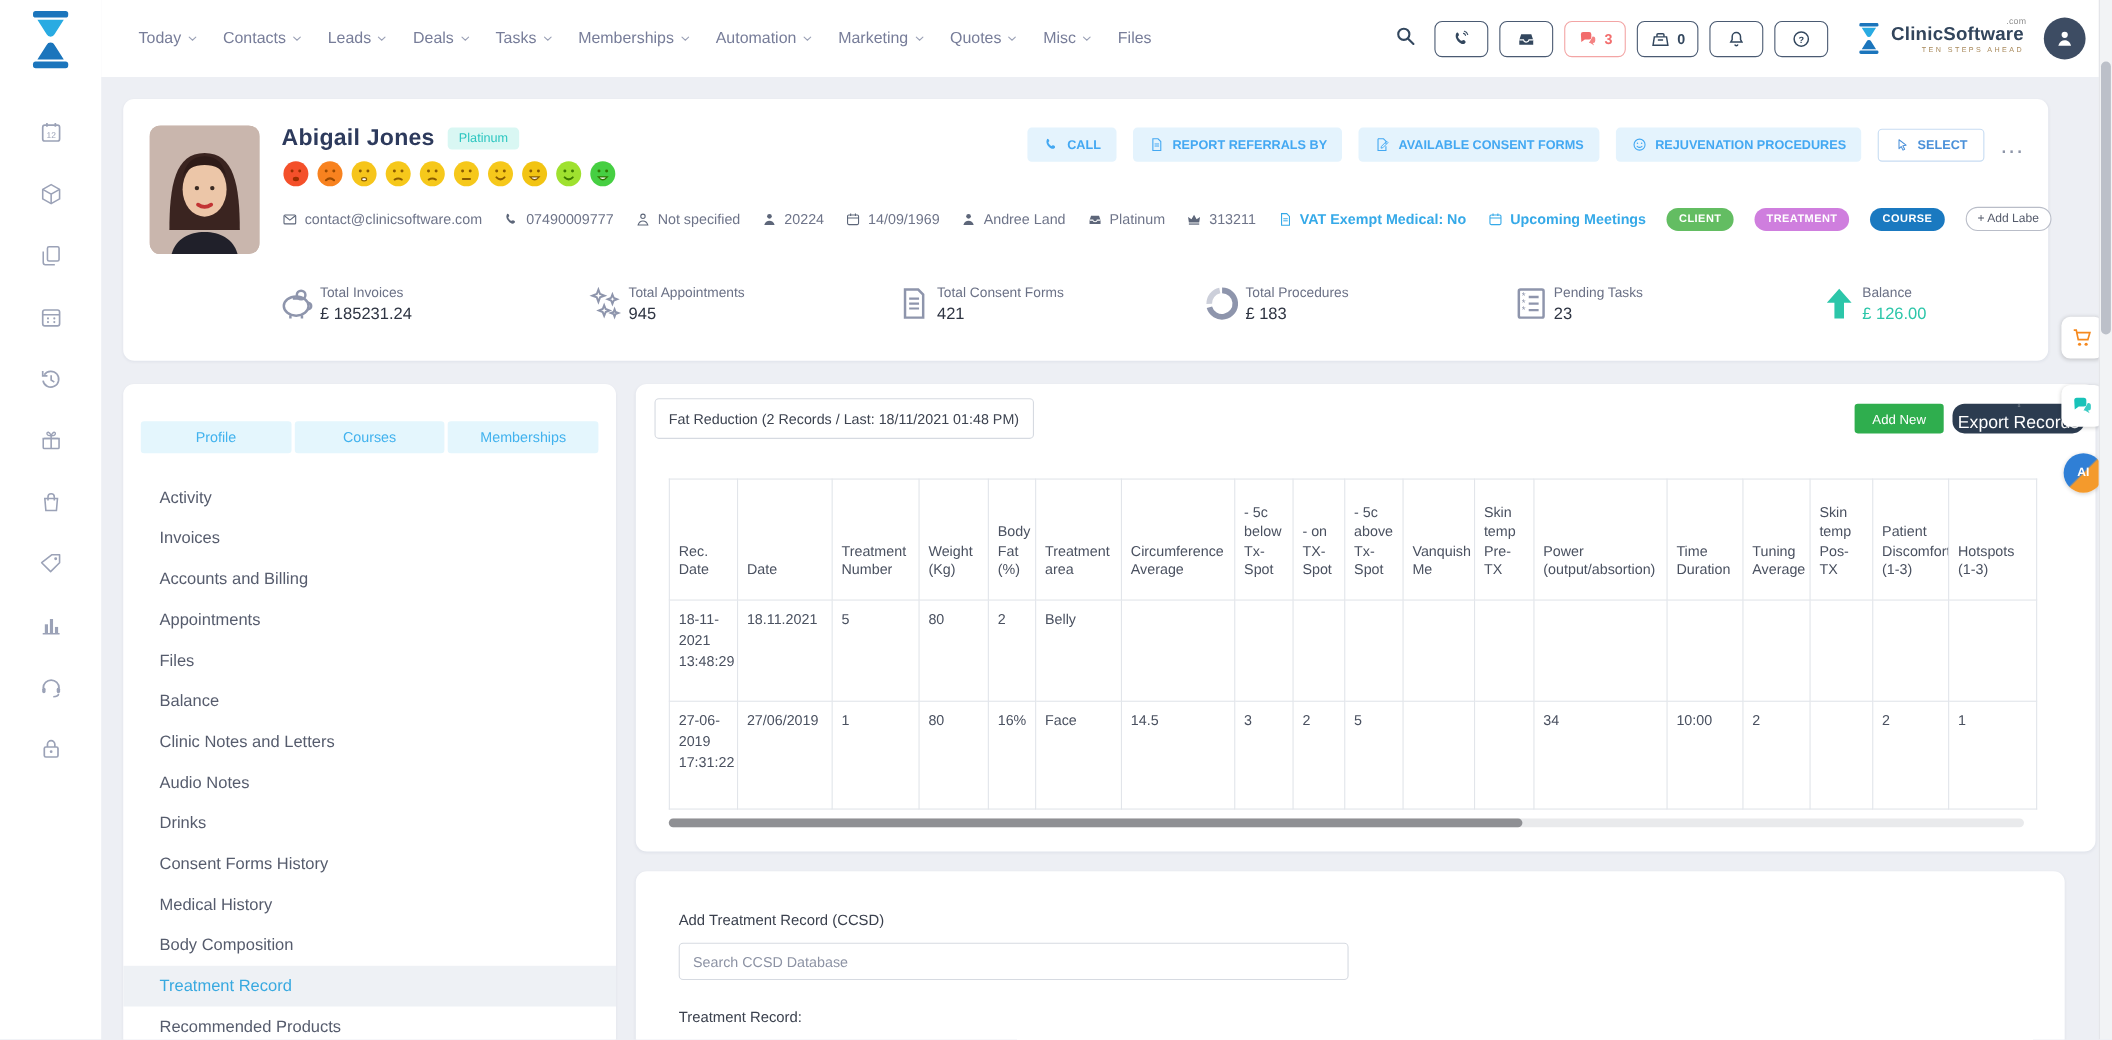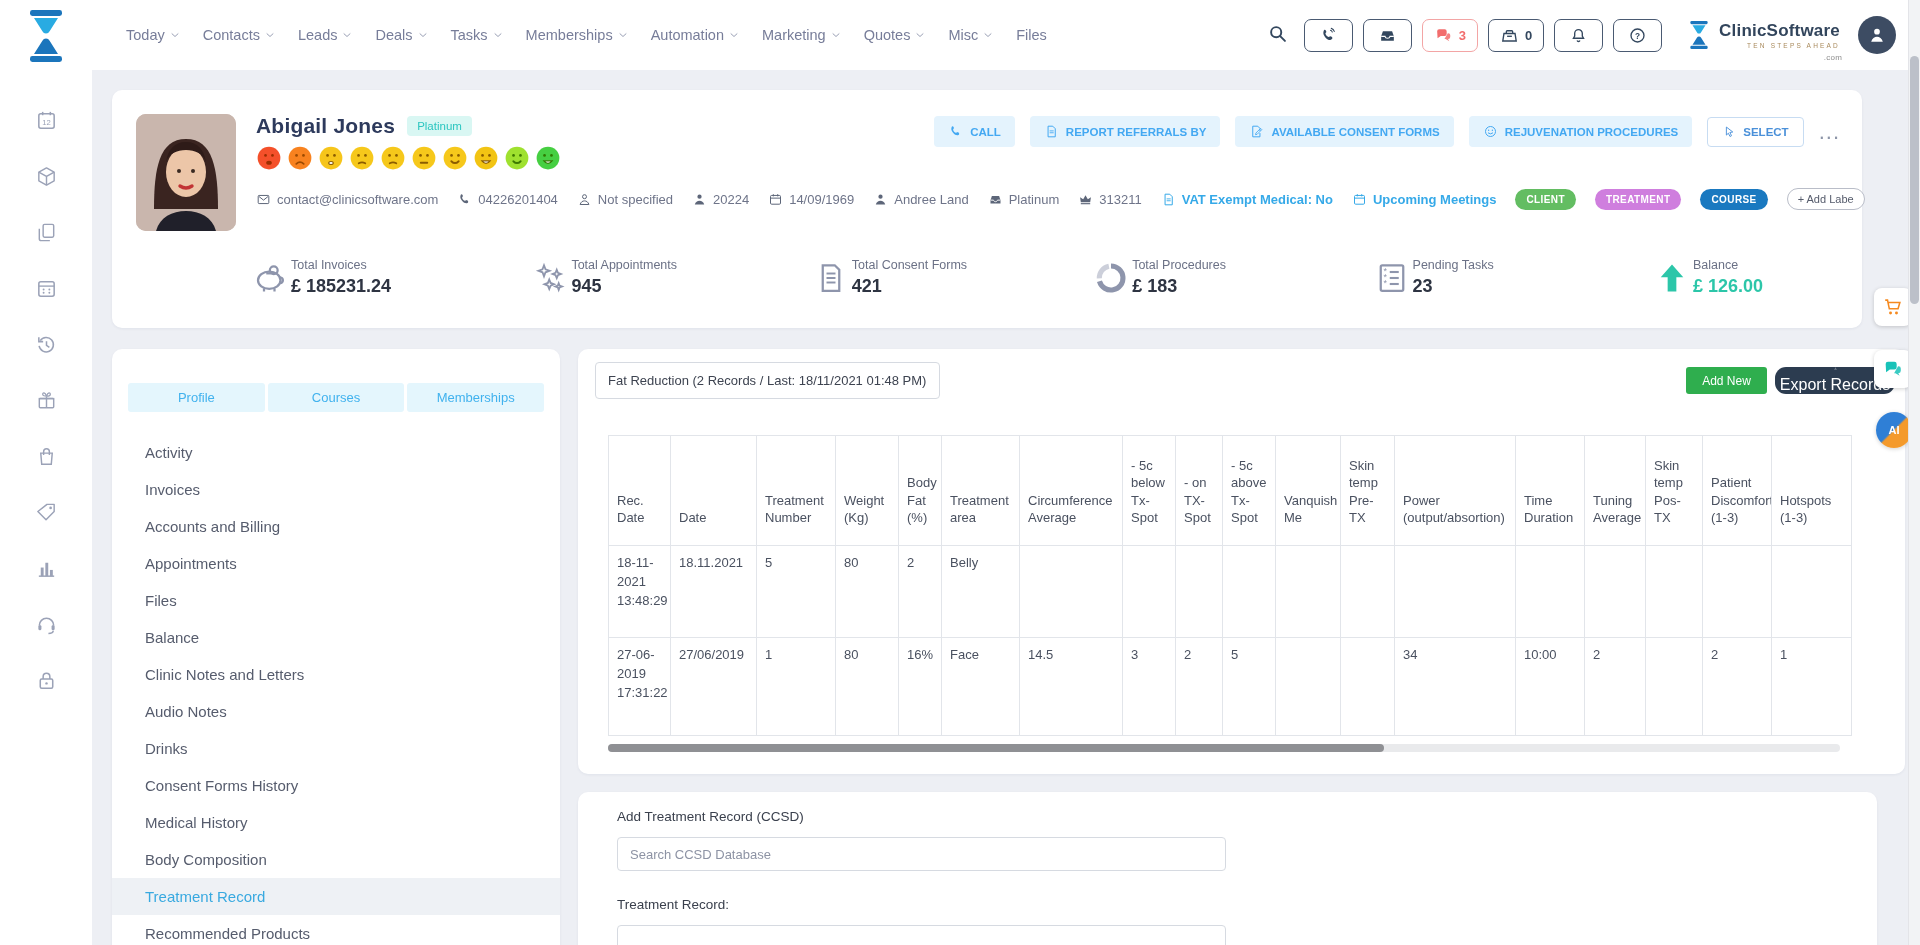--- a/index.html
+++ b/index.html
@@ -22,21 +22,21 @@
   .topbar-right { margin-left:auto; display:flex; align-items:center; gap:10px; padding-right:24px; }
   .search-btn { color:#33475e; margin-right:6px; cursor:pointer; }
   .search-btn svg { width:21px; height:21px; }
   .qbtn { height:33px; min-width:49px; padding:0 11px; border:1.5px solid #4a5a72; border-radius:7px; background:#fff; display:flex; align-items:center; justify-content:center; gap:6px; color:#33475e; cursor:pointer; }
   .qbtn svg { width:19px; height:19px; }
   .qbtn .badge-num { font-size:13px; font-weight:bold; }
   .qbtn.alert { border-color:#f3a5a5; color:#f26d6d; }
   .brand { display:flex; align-items:center; gap:7px; margin:0 8px 0 14px; }
   .brand svg.lg { width:26px; height:32px; }
   .brand-name { font-size:17px; font-weight:bold; color:#32455c; letter-spacing:.2px; position:relative; }
-  .brand-tld { font-size:8px; color:#8e8e8e; position:absolute; top:-6px; right:-2px; font-weight:normal;margin-top:38px; }
+  .brand-tld { font-size:8px; color:#8e8e8e; position:absolute; top:-6px; right:-2px; font-weight:normal; }
   .brand-tag { font-size:6.5px; letter-spacing:2.2px; color:#a98a5c; text-align:right; margin-top:1px; }
   .avatar { width:38px; height:38px; border-radius:50%; background:#3d4c63; display:flex; align-items:center; justify-content:center; color:#fff; cursor:pointer; }
   .avatar svg { width:20px; height:20px; }
 
   
   .content { position:absolute; left:92px; top:70px; width:1828px; height:875px; }
   .card { position:absolute; background:#fff; border-radius:10px; box-shadow:0 1px 3px rgba(25,39,80,.06); }
 
   
   .patient-card { left:20px; top:20px; width:1750px; height:238px; }
@@ -56,21 +56,21 @@
   .actions-row { position:absolute; right:22px; top:26px; display:flex; align-items:center; gap:15px; }
   .act-btn { background:#e4f3fd; color:#43a8f2; font-size:11.5px; font-weight:bold; padding:8px 14px; border-radius:4px; display:flex; align-items:center; gap:7px; cursor:pointer; white-space:nowrap; }
   .act-btn svg { width:15px; height:15px; }
   .select-btn { background:#fff; border:1px solid #c7dcf2; color:#4a90d9; font-size:11.5px; font-weight:bold; padding:7px 14px; border-radius:4px; display:flex; align-items:center; gap:7px; cursor:pointer; }
   .select-btn svg { width:14px; height:14px; }
   .more-dots { color:#8d95a8; font-size:22px; line-height:10px; cursor:pointer; letter-spacing:1px; }
   .stats-row { position:absolute; left:140px; top:168px; width:1572px; display:flex; justify-content:space-between; }
   .stat { display:flex; align-items:center; gap:3px; min-width:170px; }
   .stat svg { width:36px; height:36px; color:#8e95ac; }
   .stat-label { font-size:12.5px; color:#6b7186; }
-  .stat-value { font-size:18px; font-weight:bold; color:#2e3442; margin-top:4px; }
+  .stat-value { font-size:15px; font-weight:normal; color:#2e3442; margin-top:4px; }
   .stat.accent .stat-value { color:#2cc6a9; }
   .stat.accent svg { color:#2cc6a9; }
 
   
   .left-panel { left:20px; top:279px; width:448px; height:640px; overflow:hidden; }
   .tabs { display:flex; gap:3px; padding:34px 16px 12px; }
   .tab { flex:1; height:29px; background:#e4f6fd; color:#41b2ee; font-size:13px; display:flex; align-items:center; justify-content:center; border-radius:3px; cursor:pointer; }
   .menu { margin-top:10px; }
   .menu-item { height:37px; line-height:37px; padding-left:33px; font-size:15px; color:#565c6d; cursor:pointer; }
   .menu-item.active { background:#eef1f5; color:#38a9e0; }
@@ -86,21 +86,21 @@
   table.rec th, table.rec td { border:1px solid #e2e5ea; text-align:left; font-weight:normal; padding:8px 8px; overflow:hidden; }
   table.rec th { vertical-align:bottom; padding-bottom:18px; height:110px; line-height:1.35; }
   table.rec td { vertical-align:top; line-height:1.45; }
   tr.r0 td { height:92px; }
   tr.r1 td { height:98px; }
   .hscroll { position:absolute; left:30px; top:395px; width:1232px; height:8px; background:#e9eaec; border-radius:4px; cursor:pointer; }
   .hthumb { width:63%; height:8px; background:#8f9094; border-radius:4px; }
 
   
   .add-card { left:486px; top:722px; width:1299px; height:280px; }
-  .ac-title { margin:17px 0 0 39px; font-size:13.5px; color:#3a404d; }
+  .ac-title { margin:37px 0 0 39px; font-size:13.5px; color:#3a404d; }
   .ac-input { display:block; margin:13px 0 0 39px; width:609px; height:34px; border:1px solid #d6dae1; border-radius:4px; font-size:13px; padding:0 12px; color:#555b6b; font-family:"Liberation Sans",sans-serif; }
   .ac-input::placeholder { color:#8d93a4; }
   .ac-label { margin:26px 0 0 39px; font-size:13.5px; color:#3a404d; }
   .ac-area { display:block; margin:13px 0 0 39px; width:609px; height:70px; border:1px solid #d6dae1; border-radius:4px; }
 
   
   .fw { position:absolute; width:38px; height:38px; background:#fff; border-radius:8px; box-shadow:0 1px 4px rgba(0,0,0,.18); display:flex; align-items:center; justify-content:center; cursor:pointer; z-index:7; }
   .fw svg { width:22px; height:22px; }
   .fw1 { left:1874px; top:288px; color:#f5891f; }
   .fw2 { left:1874px; top:350px; color:#18c2b8; }
@@ -422,21 +422,21 @@
           <svg class="ic" viewBox="0 0 24 24" style="width:15px;height:15px">
             <rect x="3.5" y="5.5" width="17" height="13" rx="1.5" fill="none" stroke="currentColor" stroke-width="1.6"></rect>
             <path d="M4.5 7l7.5 6 7.5-6" fill="none" stroke="currentColor" stroke-width="1.6"></path>
           </svg>
           <span>contact@clinicsoftware.com</span>
         </span>
         <span class="c-item">
           <svg class="ic" viewBox="0 0 24 24" style="width:15px;height:15px">
             <path d="M7.3 3.6c1.2.3 2.4 2 2.1 3.2-.2.9-1.3 1.3-1.2 2.2.1 1.7 2.8 4.7 4.4 5 .9.1 1.4-.9 2.3-1 1.2-.1 2.9 1.2 3 2.4.1 1.4-1.8 2.7-3.2 2.7-4.1 0-9.4-5.9-9.4-10 0-1.5.7-4.8 2-4.5z" fill="currentColor"></path>
           </svg>
-          <span>04226201404</span>
+          <span>07490009777</span>
         </span>
         <span class="c-item">
           <svg class="ic" viewBox="0 0 24 24" style="width:15px;height:15px">
             <circle cx="12" cy="7.5" r="3.2" fill="none" stroke="currentColor" stroke-width="1.6"></circle>
             <path d="M5 20c1.2-4 3.8-5.8 7-5.8s5.8 1.8 7 5.8z" fill="none" stroke="currentColor" stroke-width="1.6"></path>
           </svg>
           <span>Not specified</span>
         </span>
         <span class="c-item">
           <svg class="ic" viewBox="0 0 24 24" style="width:15px;height:15px">

